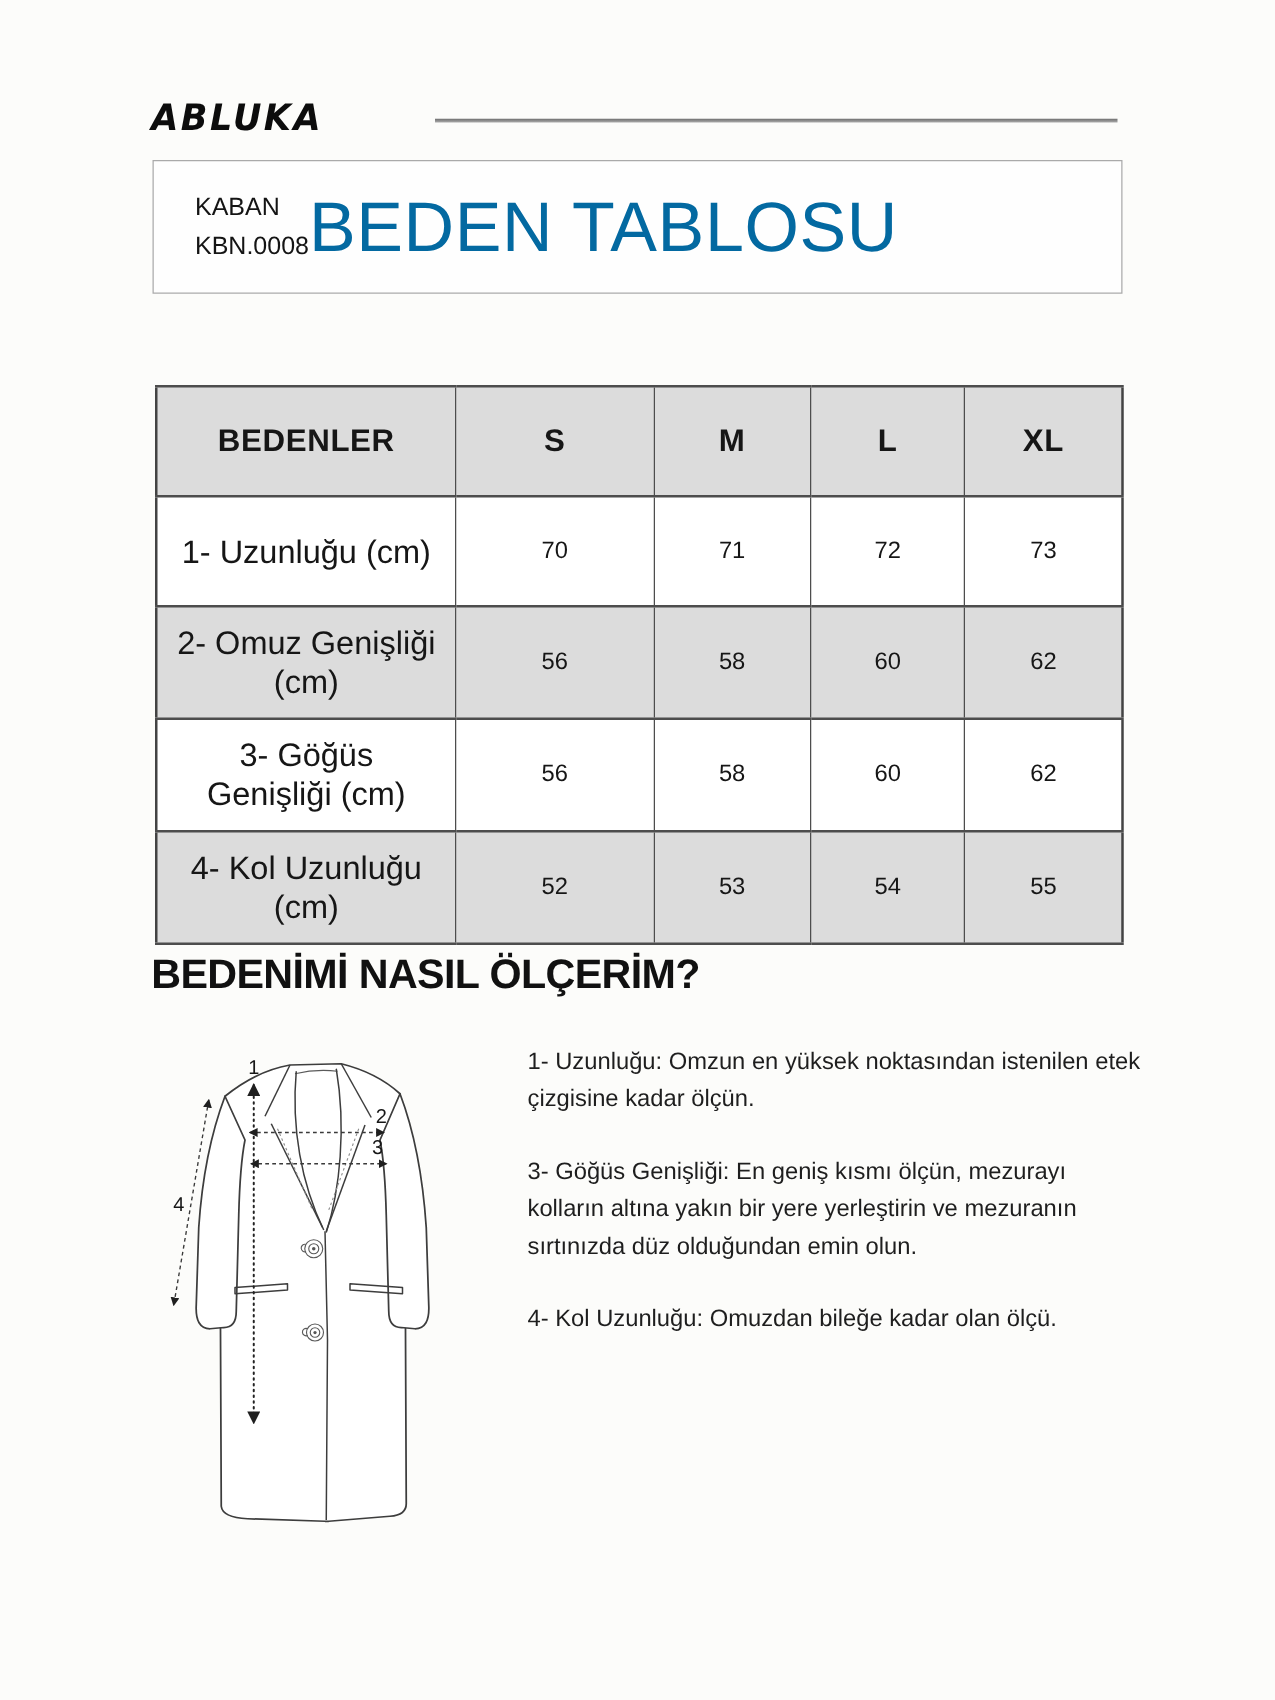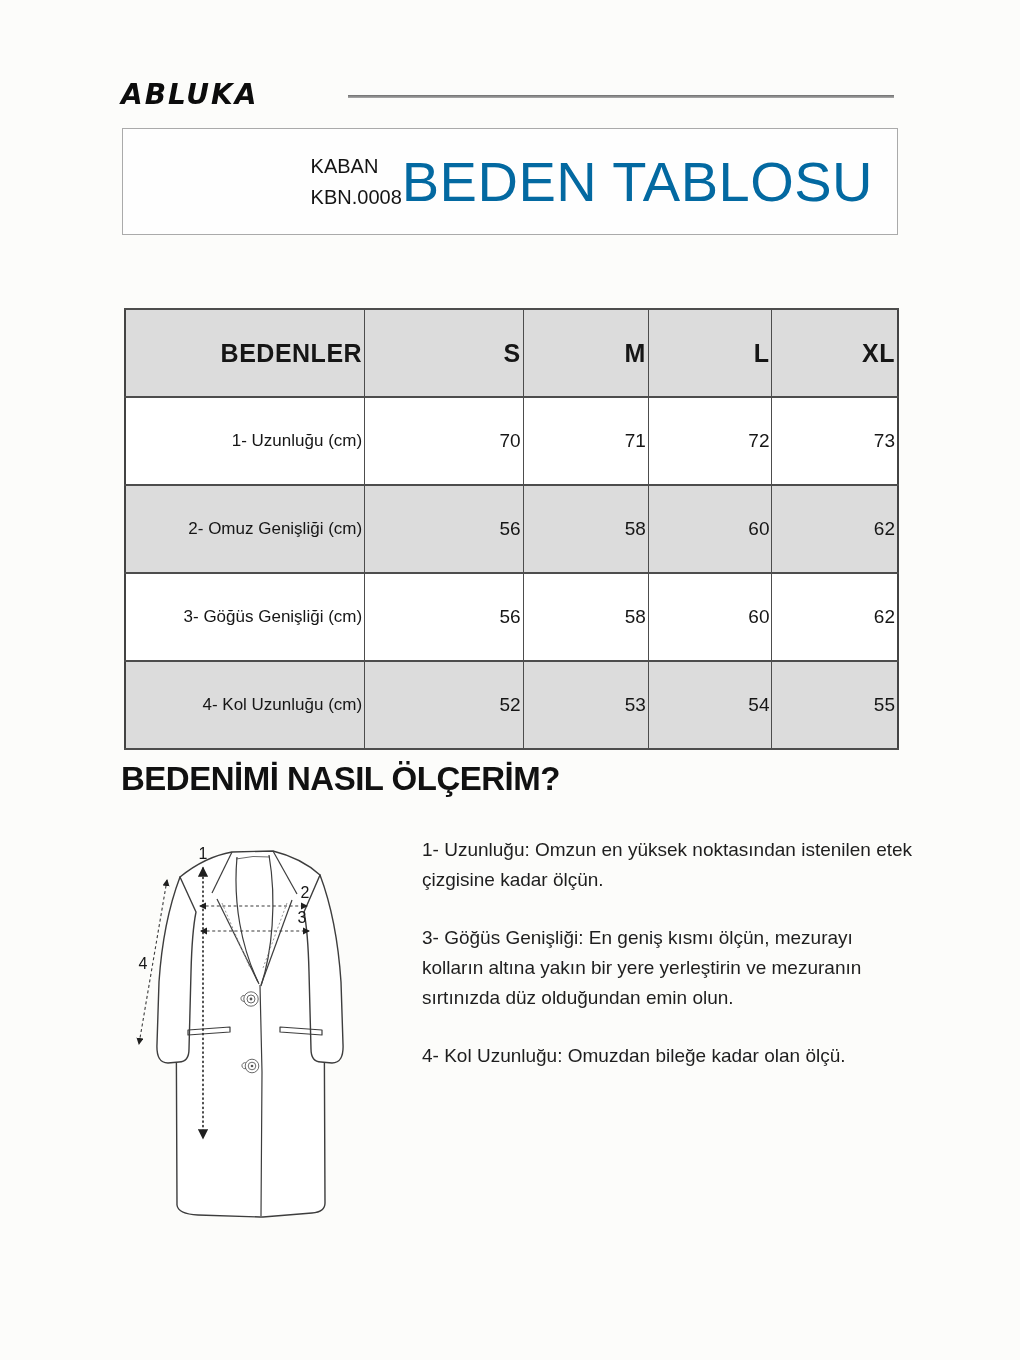--- a/index.html
+++ b/index.html
@@ -17,41 +17,41 @@
     letter-spacing:2px; color:#0c0c0c; transform:scaleY(1.04);
   }
   .rule {
     position:absolute; left:348px; top:95px; width:546px; height:3px;
     background:linear-gradient(#6e6e6e,#ababab);
   }
   
   .title-box {
     position:absolute; left:122px; top:128px; width:776px; height:107px;
     background:#fefefe; border:1.5px solid #aaaaaa;
-    display:flex; align-items:center; justify-content:flex-end;
+    display:flex; align-items:center; justify-content:flex-start;
     padding:0 24px 0 33px;
   }
   .product-lines { font-size:20px; line-height:31px; color:#141414; }
   .page-title {
     font-size:56px; font-weight:400; letter-spacing:0.5px; color:#0369a1;
   }
   
   .table-wrap { position:absolute; left:124px; top:308px; width:775px; }
   table {
     width:100%; border-collapse:collapse; table-layout:fixed;
     border:2px solid #434343; background:#ffffff;
   }
   th, td {
     border:1px solid #4d4d4d; border-top-width:2px; border-bottom-width:2px;
-    text-align:right; vertical-align:middle; padding:2px;
+    text-align:center; vertical-align:middle; padding:13px;
   }
   thead th { height:88px; background:#dcdcdc; font-size:25px; font-weight:700; letter-spacing:0.5px; }
   tbody tr { height:88px; }
   tbody tr.shade { background:#dcdcdc; }
-  td.row-label { font-size:17px; font-weight:400;margin-top:24px; }
+  td.row-label { font-size:26px; font-weight:400;margin-top:24px; }
   td.size-value { font-size:19px; font-weight:400;margin-top:20px; }
   
   .measure-heading {
     position:absolute; left:121px; top:760px;
     font-size:33px; font-weight:700; letter-spacing:-0.5px; color:#111111;
   }
   .diagram { position:absolute; left:100px; top:822px; width:300px; height:420px; }
   .outline { fill:#ffffff; stroke:#3d3d3d; stroke-width:1.4; stroke-linejoin:round; }
   .detail  { fill:none; stroke:#3d3d3d; stroke-width:1.2; stroke-linejoin:round; }
   .thin    { fill:none; stroke:#5a5a5a; stroke-width:0.9; }

